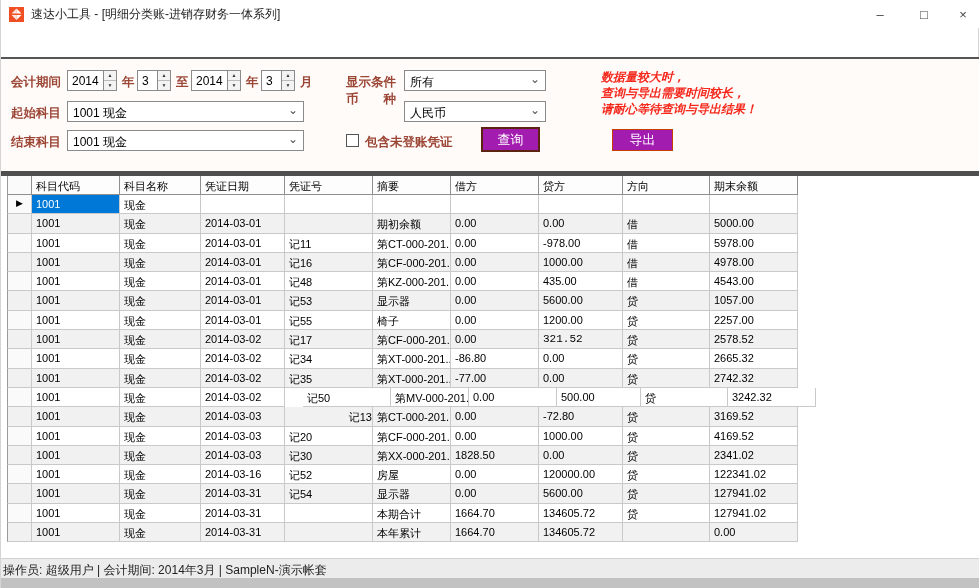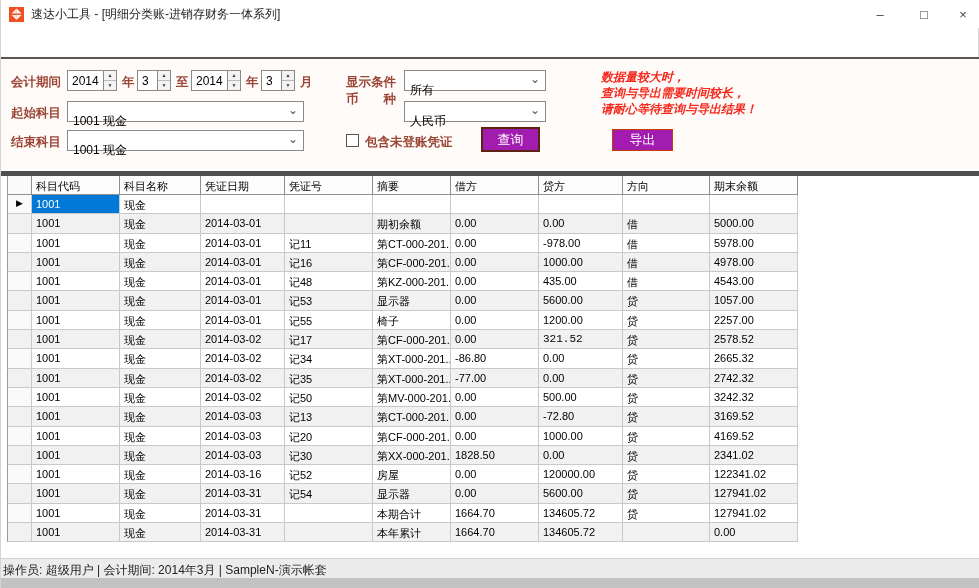--- a/index.html
+++ b/index.html
@@ -29,21 +29,21 @@
   .menusep { position:absolute; left:0; top:57px; width:979px; height:2px; background:#555; }
 
   
   .filter { position:absolute; left:0; top:59px; width:979px; height:112px; background:#fffbf9; }
   .flabel { position:absolute; font-size:12.5px; font-weight:bold; color:#9c4636; white-space:nowrap; }
   .numbox { position:absolute; height:21px; background:#fff; border:1px solid #8a8a8a; display:flex; }
   .numbox .val { flex:1; font-size:12px; color:#000; padding:3px 0 0 4px; }
   .spin { width:13px; border-left:1px solid #8a8a8a; display:flex; flex-direction:column; }
   .spin span { flex:1; font-size:5px; color:#333; text-align:center; line-height:9px; background:#f3f3f3; }
   .spin span:first-child { border-bottom:1px solid #bbb; }
-  .combo { position:absolute; height:21px; background:#fff; border:1px solid #8a8a8a; font-size:12px; color:#000; padding:11px 0 0 5px; }
+  .combo { position:absolute; height:21px; background:#fff; border:1px solid #8a8a8a; font-size:12px; color:#000; padding:3px 0 0 5px; }
   .combo .chev { position:absolute; right:5px; top:1px; color:#555; font-size:12px; }
   .chk { position:absolute; width:13px; height:13px; background:#fff; border:1px solid #555; }
   .btn { position:absolute; background:#a21caf; color:#fff; font-size:13px; text-align:center; font-family:inherit; }
   .btn-query { left:480px; top:68px; width:59px; height:25px; border:2px solid #5c2410; line-height:21px; }
   .btn-export { left:611px; top:70px; width:61px; height:22px; border:1px solid #c83d00; line-height:20px; }
   .notice { position:absolute; left:600px; top:10px; font-size:12px; font-style:italic; font-weight:bold; color:#f5281c; font-family:"DejaVu Serif",serif; line-height:16px; white-space:nowrap; }
 
   
   .gridbar { position:absolute; left:0; top:171px; width:979px; height:5px; background:#4f4f4f; }
   .gridarea { position:absolute; left:0; top:176px; width:979px; height:382px; background:#fff; overflow:hidden; }
@@ -293,33 +293,33 @@
             <div class="td" style="width: 88px;">-77.00</div>
             <div class="td" style="width: 84px;">0.00</div>
             <div class="td" style="width: 87px;">贷</div>
             <div class="td" style="width: 88px;">2742.32</div>
           </div>
           <div class="tr">
             <div class="td gut" style="width: 25px;"></div>
             <div class="td" style="width: 88px;">1001</div>
             <div class="td" style="width: 81px;">现金</div>
             <div class="td" style="width: 84px;">2014-03-02</div>
-            <div class="td" style="width: 88px;">记50</div>
+            <div class="td" style="width: 88px; margin-left: 18px;">记50</div>
             <div class="td" style="width: 78px;">第MV-000-201...</div>
             <div class="td" style="width: 88px;">0.00</div>
             <div class="td" style="width: 84px;">500.00</div>
             <div class="td" style="width: 87px;">贷</div>
             <div class="td" style="width: 88px;">3242.32</div>
           </div>
           <div class="tr">
             <div class="td gut" style="width: 25px;"></div>
             <div class="td" style="width: 88px;">1001</div>
             <div class="td" style="width: 81px;">现金</div>
             <div class="td" style="width: 84px;">2014-03-03</div>
-            <div class="td" style="width: 88px;">记13</div>
+            <div class="td" style="width: 88px; text-align: right;">记13</div>
             <div class="td" style="width: 78px;">第CT-000-201...</div>
             <div class="td" style="width: 88px;">0.00</div>
             <div class="td" style="width: 84px;">-72.80</div>
             <div class="td" style="width: 87px;">贷</div>
             <div class="td" style="width: 88px;">3169.52</div>
           </div>
           <div class="tr">
             <div class="td gut" style="width: 25px;"></div>
             <div class="td" style="width: 88px;">1001</div>
             <div class="td" style="width: 81px;">现金</div>

